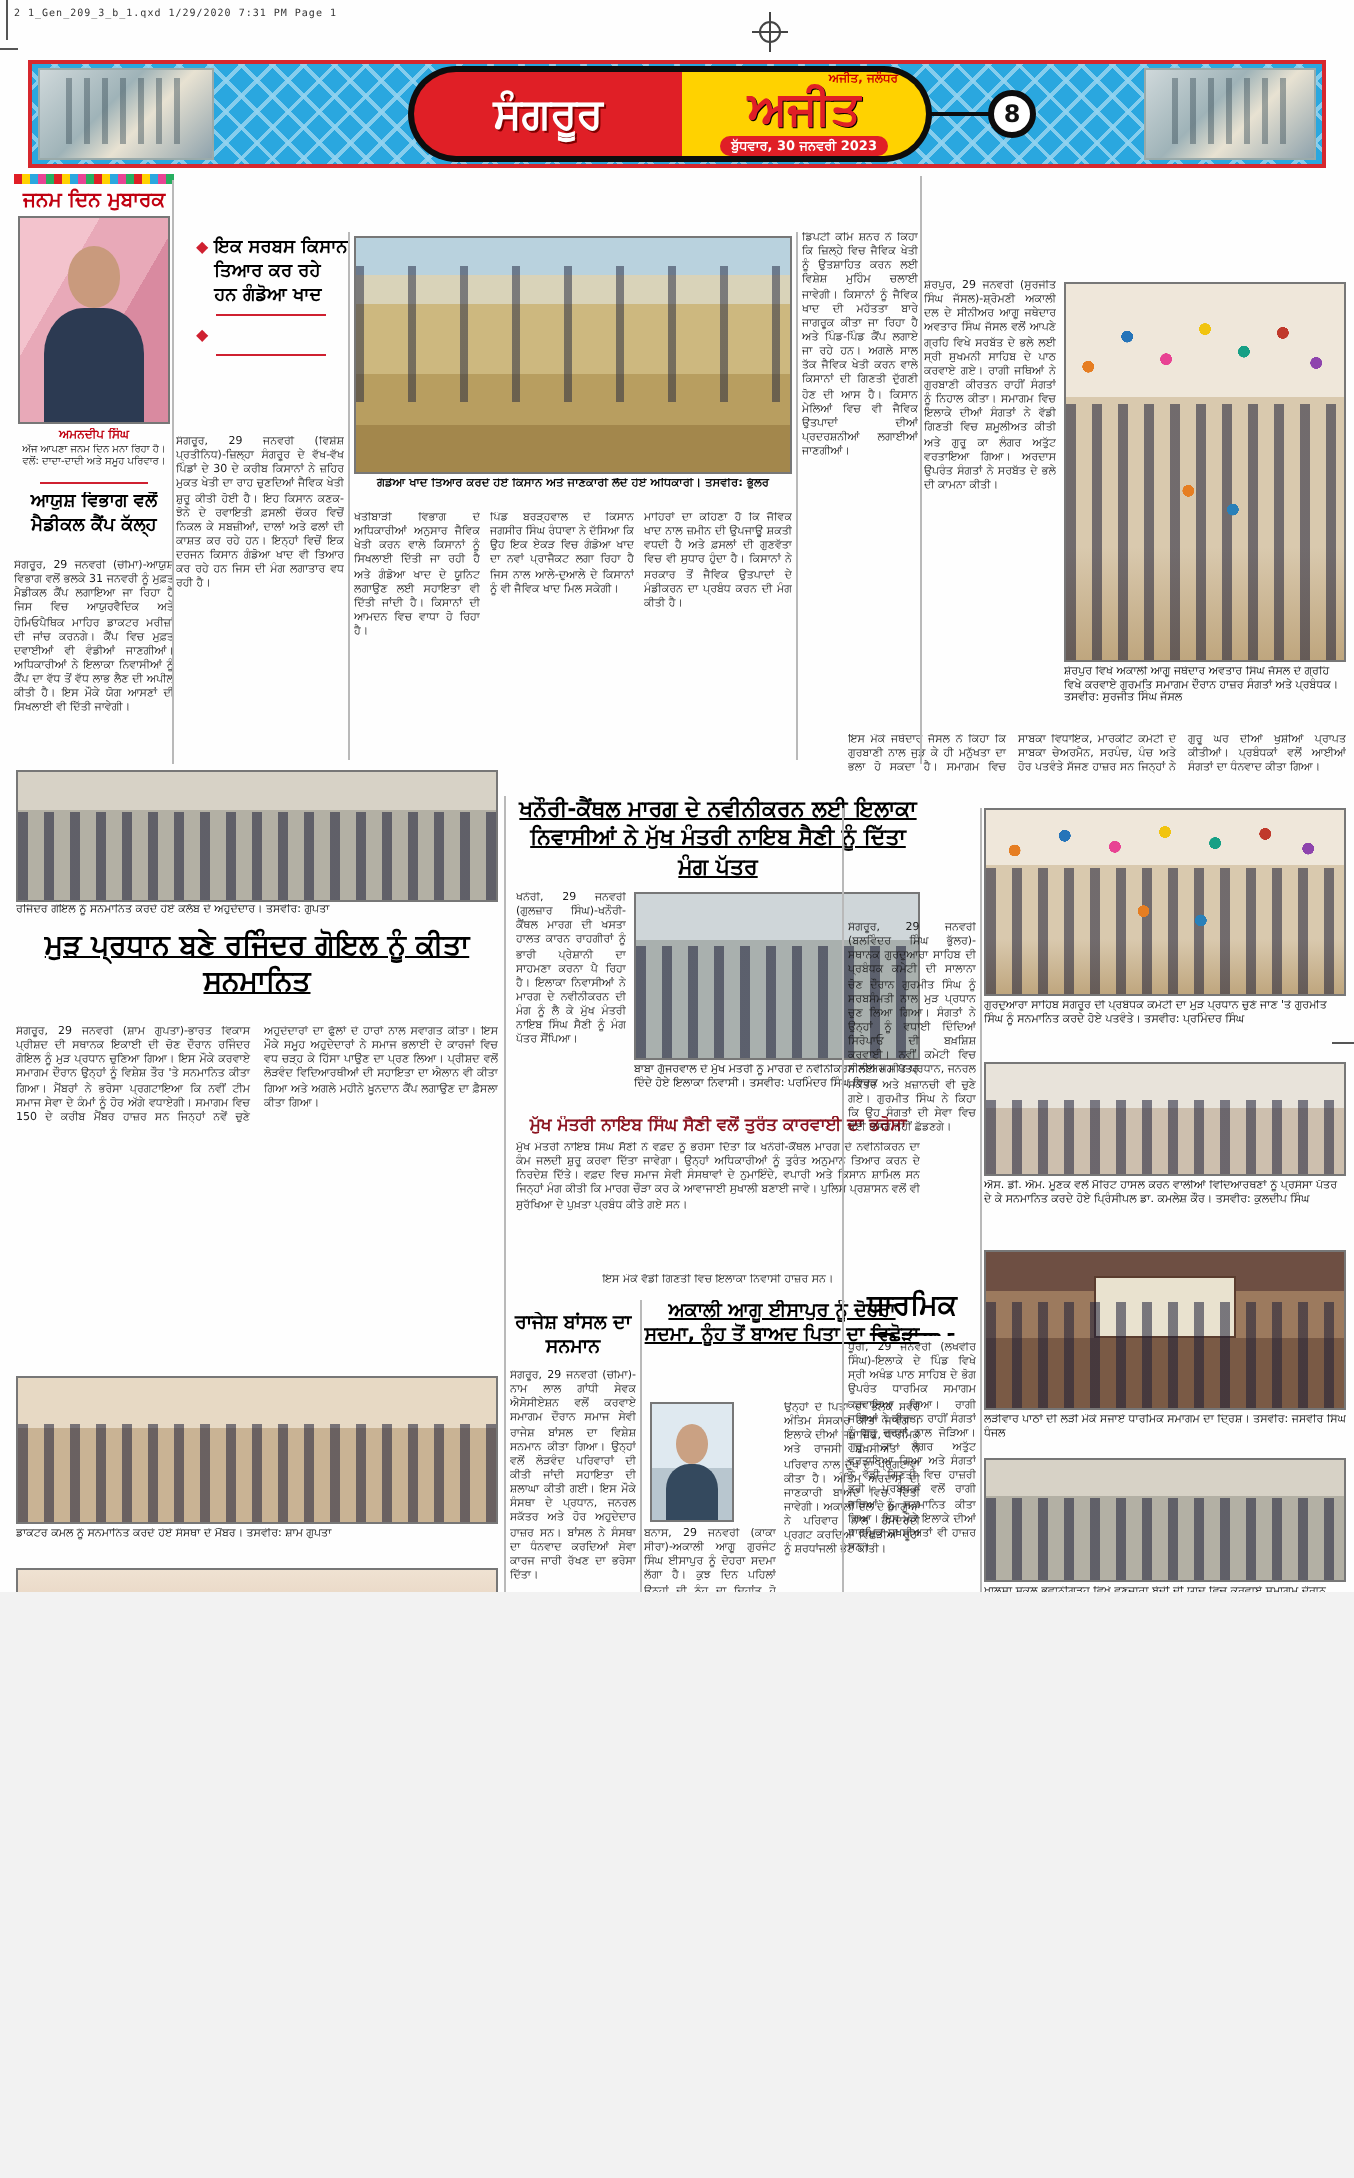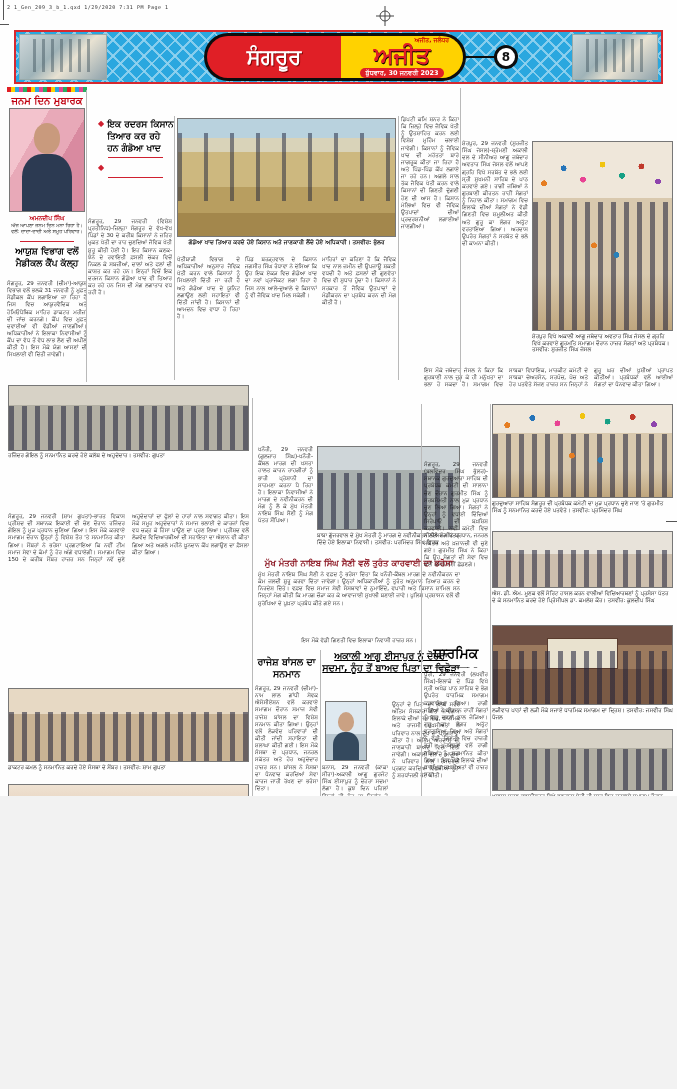--- a/index.html
+++ b/index.html
@@ -140,21 +140,21 @@
   <div class="abs" style="left:7px;top:222px;width:80px;font-size:5px;text-align:center;line-height:1.25;color:#222;height:16px;overflow:hidden;">ਅੱਜ ਆਪਣਾ ਜਨਮ ਦਿਨ ਮਨਾ ਰਿਹਾ ਹੈ। ਵਲੋਂ: ਦਾਦਾ-ਦਾਦੀ ਅਤੇ ਸਮੂਹ ਪਰਿਵਾਰ।</div>
   <div class="abs" style="left:20px;top:241px;width:54px;border-top:1.5px solid #cf2030;"></div>
 
   <div class="abs hl" style="left:7px;top:246px;width:80px;font-size:9px;height:30px;">ਆਯੁਸ਼ ਵਿਭਾਗ ਵਲੋਂ ਮੈਡੀਕਲ ਕੈਂਪ ਕੱਲ੍ਹ</div>
   <div class="abs bt" style="left:7px;top:280px;width:80px;height:103px;">ਸੰਗਰੂਰ, 29 ਜਨਵਰੀ (ਚੀਮਾ)-ਆਯੁਸ਼ ਵਿਭਾਗ ਵਲੋਂ ਭਲਕੇ 31 ਜਨਵਰੀ ਨੂੰ ਮੁਫ਼ਤ ਮੈਡੀਕਲ ਕੈਂਪ ਲਗਾਇਆ ਜਾ ਰਿਹਾ ਹੈ ਜਿਸ ਵਿਚ ਆਯੁਰਵੈਦਿਕ ਅਤੇ ਹੋਮਿਓਪੈਥਿਕ ਮਾਹਿਰ ਡਾਕਟਰ ਮਰੀਜ਼ਾਂ ਦੀ ਜਾਂਚ ਕਰਨਗੇ। ਕੈਂਪ ਵਿਚ ਮੁਫ਼ਤ ਦਵਾਈਆਂ ਵੀ ਵੰਡੀਆਂ ਜਾਣਗੀਆਂ। ਅਧਿਕਾਰੀਆਂ ਨੇ ਇਲਾਕਾ ਨਿਵਾਸੀਆਂ ਨੂੰ ਕੈਂਪ ਦਾ ਵੱਧ ਤੋਂ ਵੱਧ ਲਾਭ ਲੈਣ ਦੀ ਅਪੀਲ ਕੀਤੀ ਹੈ। ਇਸ ਮੌਕੇ ਯੋਗ ਆਸਣਾਂ ਦੀ ਸਿਖਲਾਈ ਵੀ ਦਿੱਤੀ ਜਾਵੇਗੀ।</div>
 
 
   <div class="abs" style="left:98px;top:118px;width:76px;">
     <div class="bullet-item">
       <span class="bullet-sq">◆</span>
-      <span>ਇਕ ਰਦਰਸ ਕਿਸਾਨ ਤਿਆਰ ਕਰ ਰਹੇ ਹਨ ਗੰਡੋਆ ਖਾਦ</span>
+      <span>ਇਕ ਸਰਬਸ ਕਿਸਾਨ ਤਿਆਰ ਕਰ ਰਹੇ ਹਨ ਗੰਡੋਆ ਖਾਦ</span>
     </div>
     <div class="red-rule"></div>
     <div class="bullet-item">
       <span class="bullet-sq">◆</span>
     </div>
     <div class="red-rule"></div>
   </div>
 
   <div class="ph ph-field" style="left:177px;top:118px;width:219px;height:119px;"></div>
   <div class="abs cap" style="left:177px;top:239px;width:219px;height:12px;text-align:center;">ਗੰਡੋਆ ਖਾਦ ਤਿਆਰ ਕਰਦੇ ਹੋਏ ਕਿਸਾਨ ਅਤੇ ਜਾਣਕਾਰੀ ਲੈਂਦੇ ਹੋਏ ਅਧਿਕਾਰੀ।  ਤਸਵੀਰ: ਭੁੱਲਰ</div>
@@ -165,22 +165,24 @@
   <div class="abs bt" style="left:322px;top:256px;width:74px;height:124px;">ਮਾਹਿਰਾਂ ਦਾ ਕਹਿਣਾ ਹੈ ਕਿ ਜੈਵਿਕ ਖਾਦ ਨਾਲ ਜ਼ਮੀਨ ਦੀ ਉਪਜਾਊ ਸ਼ਕਤੀ ਵਧਦੀ ਹੈ ਅਤੇ ਫ਼ਸਲਾਂ ਦੀ ਗੁਣਵੱਤਾ ਵਿਚ ਵੀ ਸੁਧਾਰ ਹੁੰਦਾ ਹੈ। ਕਿਸਾਨਾਂ ਨੇ ਸਰਕਾਰ ਤੋਂ ਜੈਵਿਕ ਉਤਪਾਦਾਂ ਦੇ ਮੰਡੀਕਰਨ ਦਾ ਪ੍ਰਬੰਧ ਕਰਨ ਦੀ ਮੰਗ ਕੀਤੀ ਹੈ।</div>
   <div class="abs bt" style="left:401px;top:116px;width:58px;height:264px;">ਡਿਪਟੀ ਕਮਿ ਸ਼ਨਰ ਨੇ ਕਿਹਾ ਕਿ ਜ਼ਿਲ੍ਹੇ ਵਿਚ ਜੈਵਿਕ ਖੇਤੀ ਨੂੰ ਉਤਸ਼ਾਹਿਤ ਕਰਨ ਲਈ ਵਿਸ਼ੇਸ਼ ਮੁਹਿੰਮ ਚਲਾਈ ਜਾਵੇਗੀ। ਕਿਸਾਨਾਂ ਨੂੰ ਜੈਵਿਕ ਖਾਦ ਦੀ ਮਹੱਤਤਾ ਬਾਰੇ ਜਾਗਰੂਕ ਕੀਤਾ ਜਾ ਰਿਹਾ ਹੈ ਅਤੇ ਪਿੰਡ-ਪਿੰਡ ਕੈਂਪ ਲਗਾਏ ਜਾ ਰਹੇ ਹਨ। ਅਗਲੇ ਸਾਲ ਤੱਕ ਜੈਵਿਕ ਖੇਤੀ ਕਰਨ ਵਾਲੇ ਕਿਸਾਨਾਂ ਦੀ ਗਿਣਤੀ ਦੁੱਗਣੀ ਹੋਣ ਦੀ ਆਸ ਹੈ। ਕਿਸਾਨ ਮੇਲਿਆਂ ਵਿਚ ਵੀ ਜੈਵਿਕ ਉਤਪਾਦਾਂ ਦੀਆਂ ਪ੍ਰਦਰਸ਼ਨੀਆਂ ਲਗਾਈਆਂ ਜਾਣਗੀਆਂ।</div>
 
   <div class="abs bt" style="left:462px;top:140px;width:66px;height:226px;">ਸ਼ੇਰਪੁਰ, 29 ਜਨਵਰੀ (ਸੁਰਜੀਤ ਸਿੰਘ ਜੱਸਲ)-ਸ਼੍ਰੋਮਣੀ ਅਕਾਲੀ ਦਲ ਦੇ ਸੀਨੀਅਰ ਆਗੂ ਜਥੇਦਾਰ ਅਵਤਾਰ ਸਿੰਘ ਜੱਸਲ ਵਲੋਂ ਆਪਣੇ ਗ੍ਰਹਿ ਵਿਖੇ ਸਰਬੱਤ ਦੇ ਭਲੇ ਲਈ ਸ੍ਰੀ ਸੁਖਮਨੀ ਸਾਹਿਬ ਦੇ ਪਾਠ ਕਰਵਾਏ ਗਏ। ਰਾਗੀ ਜਥਿਆਂ ਨੇ ਗੁਰਬਾਣੀ ਕੀਰਤਨ ਰਾਹੀਂ ਸੰਗਤਾਂ ਨੂੰ ਨਿਹਾਲ ਕੀਤਾ। ਸਮਾਗਮ ਵਿਚ ਇਲਾਕੇ ਦੀਆਂ ਸੰਗਤਾਂ ਨੇ ਵੱਡੀ ਗਿਣਤੀ ਵਿਚ ਸ਼ਮੂਲੀਅਤ ਕੀਤੀ ਅਤੇ ਗੁਰੂ ਕਾ ਲੰਗਰ ਅਤੁੱਟ ਵਰਤਾਇਆ ਗਿਆ। ਅਰਦਾਸ ਉਪਰੰਤ ਸੰਗਤਾਂ ਨੇ ਸਰਬੱਤ ਦੇ ਭਲੇ ਦੀ ਕਾਮਨਾ ਕੀਤੀ।</div>
   <div class="ph ph-crowd turbans people" style="left:532px;top:141px;width:141px;height:190px;"></div>
   <div class="abs cap" style="left:532px;top:333px;width:141px;height:31px;font-weight:normal;font-size:5.5px;">ਸ਼ੇਰਪੁਰ ਵਿਖੇ ਅਕਾਲੀ ਆਗੂ ਜਥੇਦਾਰ ਅਵਤਾਰ ਸਿੰਘ ਜੱਸਲ ਦੇ ਗ੍ਰਹਿ ਵਿਖੇ ਕਰਵਾਏ ਗੁਰਮਤਿ ਸਮਾਗਮ ਦੌਰਾਨ ਹਾਜ਼ਰ ਸੰਗਤਾਂ ਅਤੇ ਪ੍ਰਬੰਧਕ।  ਤਸਵੀਰ: ਸੁਰਜੀਤ ਸਿੰਘ ਜੱਸਲ</div>
   <div class="abs bt" style="left:424px;top:367px;width:249px;height:33px;column-count:3;column-gap:6px;">ਇਸ ਮੌਕੇ ਜਥੇਦਾਰ ਜੱਸਲ ਨੇ ਕਿਹਾ ਕਿ ਗੁਰਬਾਣੀ ਨਾਲ ਜੁੜ ਕੇ ਹੀ ਮਨੁੱਖਤਾ ਦਾ ਭਲਾ ਹੋ ਸਕਦਾ ਹੈ। ਸਮਾਗਮ ਵਿਚ ਸਾਬਕਾ ਵਿਧਾਇਕ, ਮਾਰਕੀਟ ਕਮੇਟੀ ਦੇ ਸਾਬਕਾ ਚੇਅਰਮੈਨ, ਸਰਪੰਚ, ਪੰਚ ਅਤੇ ਹੋਰ ਪਤਵੰਤੇ ਸੱਜਣ ਹਾਜ਼ਰ ਸਨ ਜਿਨ੍ਹਾਂ ਨੇ ਗੁਰੂ ਘਰ ਦੀਆਂ ਖੁਸ਼ੀਆਂ ਪ੍ਰਾਪਤ ਕੀਤੀਆਂ। ਪ੍ਰਬੰਧਕਾਂ ਵਲੋਂ ਆਈਆਂ ਸੰਗਤਾਂ ਦਾ ਧੰਨਵਾਦ ਕੀਤਾ ਗਿਆ।</div>
 
   <div class="ph ph-group people" style="left:8px;top:385px;width:241px;height:66px;"></div>
   <div class="abs cap" style="left:8px;top:452px;width:241px;height:10px;font-weight:normal;font-size:5.5px;">ਰਜਿੰਦਰ ਗੋਇਲ ਨੂੰ ਸਨਮਾਨਿਤ ਕਰਦੇ ਹੋਏ ਕਲੱਬ ਦੇ ਅਹੁਦੇਦਾਰ।  ਤਸਵੀਰ: ਗੁਪਤਾ</div>
+  <div class="abs hl hl-u" style="left:8px;top:464px;width:241px;font-size:14px;height:44px;">ਮੁੜ ਪ੍ਰਧਾਨ ਬਣੇ ਰਜਿੰਦਰ ਗੋਇਲ ਨੂੰ ਕੀਤਾ ਸਨਮਾਨਿਤ</div>
   <div class="abs bt" style="left:8px;top:513px;width:241px;height:170px;column-count:2;column-gap:7px;">ਸੰਗਰੂਰ, 29 ਜਨਵਰੀ (ਸ਼ਾਮ ਗੁਪਤਾ)-ਭਾਰਤ ਵਿਕਾਸ ਪ੍ਰੀਸ਼ਦ ਦੀ ਸਥਾਨਕ ਇਕਾਈ ਦੀ ਚੋਣ ਦੌਰਾਨ ਰਜਿੰਦਰ ਗੋਇਲ ਨੂੰ ਮੁੜ ਪ੍ਰਧਾਨ ਚੁਣਿਆ ਗਿਆ। ਇਸ ਮੌਕੇ ਕਰਵਾਏ ਸਮਾਗਮ ਦੌਰਾਨ ਉਨ੍ਹਾਂ ਨੂੰ ਵਿਸ਼ੇਸ਼ ਤੌਰ 'ਤੇ ਸਨਮਾਨਿਤ ਕੀਤਾ ਗਿਆ। ਮੈਂਬਰਾਂ ਨੇ ਭਰੋਸਾ ਪ੍ਰਗਟਾਇਆ ਕਿ ਨਵੀਂ ਟੀਮ ਸਮਾਜ ਸੇਵਾ ਦੇ ਕੰਮਾਂ ਨੂੰ ਹੋਰ ਅੱਗੇ ਵਧਾਏਗੀ। ਸਮਾਗਮ ਵਿਚ 150 ਦੇ ਕਰੀਬ ਮੈਂਬਰ ਹਾਜ਼ਰ ਸਨ ਜਿਨ੍ਹਾਂ ਨਵੇਂ ਚੁਣੇ ਅਹੁਦੇਦਾਰਾਂ ਦਾ ਫੁੱਲਾਂ ਦੇ ਹਾਰਾਂ ਨਾਲ ਸਵਾਗਤ ਕੀਤਾ। ਇਸ ਮੌਕੇ ਸਮੂਹ ਅਹੁਦੇਦਾਰਾਂ ਨੇ ਸਮਾਜ ਭਲਾਈ ਦੇ ਕਾਰਜਾਂ ਵਿਚ ਵਧ ਚੜ੍ਹ ਕੇ ਹਿੱਸਾ ਪਾਉਣ ਦਾ ਪ੍ਰਣ ਲਿਆ। ਪ੍ਰੀਸ਼ਦ ਵਲੋਂ ਲੋੜਵੰਦ ਵਿਦਿਆਰਥੀਆਂ ਦੀ ਸਹਾਇਤਾ ਦਾ ਐਲਾਨ ਵੀ ਕੀਤਾ ਗਿਆ ਅਤੇ ਅਗਲੇ ਮਹੀਨੇ ਖ਼ੂਨਦਾਨ ਕੈਂਪ ਲਗਾਉਣ ਦਾ ਫ਼ੈਸਲਾ ਕੀਤਾ ਗਿਆ।</div>
 
+  <div class="abs hl hl-u" style="left:258px;top:398px;width:202px;font-size:11px;height:42px;">ਖਨੌਰੀ-ਕੈਂਥਲ ਮਾਰਗ ਦੇ ਨਵੀਨੀਕਰਨ ਲਈ ਇਲਾਕਾ ਨਿਵਾਸੀਆਂ ਨੇ ਮੁੱਖ ਮੰਤਰੀ ਨਾਇਬ ਸੈਣੀ ਨੂੰ ਦਿੱਤਾ ਮੰਗ ਪੱਤਰ</div>
   <div class="abs bt" style="left:258px;top:446px;width:55px;height:108px;">ਖਨੌਰੀ, 29 ਜਨਵਰੀ (ਗੁਲਜ਼ਾਰ ਸਿੰਘ)-ਖਨੌਰੀ-ਕੈਂਥਲ ਮਾਰਗ ਦੀ ਖਸਤਾ ਹਾਲਤ ਕਾਰਨ ਰਾਹਗੀਰਾਂ ਨੂੰ ਭਾਰੀ ਪ੍ਰੇਸ਼ਾਨੀ ਦਾ ਸਾਹਮਣਾ ਕਰਨਾ ਪੈ ਰਿਹਾ ਹੈ। ਇਲਾਕਾ ਨਿਵਾਸੀਆਂ ਨੇ ਮਾਰਗ ਦੇ ਨਵੀਨੀਕਰਨ ਦੀ ਮੰਗ ਨੂੰ ਲੈ ਕੇ ਮੁੱਖ ਮੰਤਰੀ ਨਾਇਬ ਸਿੰਘ ਸੈਣੀ ਨੂੰ ਮੰਗ ਪੱਤਰ ਸੌਂਪਿਆ।</div>
   <div class="ph ph-group2 people" style="left:317px;top:446px;width:143px;height:84px;"></div>
   <div class="abs cap" style="left:317px;top:532px;width:143px;height:24px;font-weight:normal;font-size:5.5px;">ਬਾਬਾ ਗੁੱਜਰਵਾਲ ਦੇ ਮੁੱਖ ਮੰਤਰੀ ਨੂੰ ਮਾਰਗ ਦੇ ਨਵੀਨੀਕਰਨ ਲਈ ਮੰਗ ਪੱਤਰ ਦਿੰਦੇ ਹੋਏ ਇਲਾਕਾ ਨਿਵਾਸੀ।  ਤਸਵੀਰ: ਪਰਮਿੰਦਰ ਸਿੰਘ ਵਿਰਕ</div>
   <div class="abs hl" style="left:258px;top:558px;width:202px;font-size:8.5px;color:#8b1420;height:11px;">ਮੁੱਖ ਮੰਤਰੀ ਨਾਇਬ ਸਿੰਘ ਸੈਣੀ ਵਲੋਂ ਤੁਰੰਤ ਕਾਰਵਾਈ ਦਾ ਭਰੋਸਾ</div>
   <div class="abs bt" style="left:258px;top:571px;width:202px;height:63px;">ਮੁੱਖ ਮੰਤਰੀ ਨਾਇਬ ਸਿੰਘ ਸੈਣੀ ਨੇ ਵਫ਼ਦ ਨੂੰ ਭਰੋਸਾ ਦਿੱਤਾ ਕਿ ਖਨੌਰੀ-ਕੈਂਥਲ ਮਾਰਗ ਦੇ ਨਵੀਨੀਕਰਨ ਦਾ ਕੰਮ ਜਲਦੀ ਸ਼ੁਰੂ ਕਰਵਾ ਦਿੱਤਾ ਜਾਵੇਗਾ। ਉਨ੍ਹਾਂ ਅਧਿਕਾਰੀਆਂ ਨੂੰ ਤੁਰੰਤ ਅਨੁਮਾਨ ਤਿਆਰ ਕਰਨ ਦੇ ਨਿਰਦੇਸ਼ ਦਿੱਤੇ। ਵਫ਼ਦ ਵਿਚ ਸਮਾਜ ਸੇਵੀ ਸੰਸਥਾਵਾਂ ਦੇ ਨੁਮਾਇੰਦੇ, ਵਪਾਰੀ ਅਤੇ ਕਿਸਾਨ ਸ਼ਾਮਿਲ ਸਨ ਜਿਨ੍ਹਾਂ ਮੰਗ ਕੀਤੀ ਕਿ ਮਾਰਗ ਚੌੜਾ ਕਰ ਕੇ ਆਵਾਜਾਈ ਸੁਖਾਲੀ ਬਣਾਈ ਜਾਵੇ। ਪੁਲਿਸ ਪ੍ਰਸ਼ਾਸਨ ਵਲੋਂ ਵੀ ਸੁਰੱਖਿਆ ਦੇ ਪੁਖ਼ਤਾ ਪ੍ਰਬੰਧ ਕੀਤੇ ਗਏ ਸਨ।</div>
   <div class="abs" style="left:258px;top:637px;width:202px;font-size:5.5px;text-align:center;color:#222;height:9px;overflow:hidden;">ਇਸ ਮੌਕੇ ਵੱਡੀ ਗਿਣਤੀ ਵਿਚ ਇਲਾਕਾ ਨਿਵਾਸੀ ਹਾਜ਼ਰ ਸਨ।</div>
 
   <div class="abs bt" style="left:424px;top:461px;width:64px;height:179px;">ਸੰਗਰੂਰ, 29 ਜਨਵਰੀ (ਬਲਵਿੰਦਰ ਸਿੰਘ ਭੁੱਲਰ)-ਸਥਾਨਕ ਗੁਰਦੁਆਰਾ ਸਾਹਿਬ ਦੀ ਪ੍ਰਬੰਧਕ ਕਮੇਟੀ ਦੀ ਸਾਲਾਨਾ ਚੋਣ ਦੌਰਾਨ ਗੁਰਮੀਤ ਸਿੰਘ ਨੂੰ ਸਰਬਸੰਮਤੀ ਨਾਲ ਮੁੜ ਪ੍ਰਧਾਨ ਚੁਣ ਲਿਆ ਗਿਆ। ਸੰਗਤਾਂ ਨੇ ਉਨ੍ਹਾਂ ਨੂੰ ਵਧਾਈ ਦਿੰਦਿਆਂ ਸਿਰੋਪਾਓ ਦੀ ਬਖ਼ਸ਼ਿਸ਼ ਕਰਵਾਈ। ਨਵੀਂ ਕਮੇਟੀ ਵਿਚ ਸੀਨੀਅਰ ਮੀਤ ਪ੍ਰਧਾਨ, ਜਨਰਲ ਸਕੱਤਰ ਅਤੇ ਖ਼ਜ਼ਾਨਚੀ ਵੀ ਚੁਣੇ ਗਏ। ਗੁਰਮੀਤ ਸਿੰਘ ਨੇ ਕਿਹਾ ਕਿ ਉਹ ਸੰਗਤਾਂ ਦੀ ਸੇਵਾ ਵਿਚ ਕੋਈ ਕਸਰ ਨਹੀਂ ਛੱਡਣਗੇ।</div>
   <div class="abs hl" style="left:424px;top:644px;width:64px;font-size:14px;height:24px;">ਧਾਰਮਿਕ ਸਮਾਗਮ ਆਯੋਜਿਤ</div>
   <div class="abs bt" style="left:424px;top:671px;width:64px;height:202px;">ਧੂਰੀ, 29 ਜਨਵਰੀ (ਲਖਵੀਰ ਸਿੰਘ)-ਇਲਾਕੇ ਦੇ ਪਿੰਡ ਵਿਖੇ ਸ੍ਰੀ ਅਖੰਡ ਪਾਠ ਸਾਹਿਬ ਦੇ ਭੋਗ ਉਪਰੰਤ ਧਾਰਮਿਕ ਸਮਾਗਮ ਕਰਵਾਇਆ ਗਿਆ। ਰਾਗੀ ਜਥਿਆਂ ਨੇ ਕੀਰਤਨ ਰਾਹੀਂ ਸੰਗਤਾਂ ਨੂੰ ਗੁਰੂ ਚਰਨਾਂ ਨਾਲ ਜੋੜਿਆ। ਗੁਰੂ ਕਾ ਲੰਗਰ ਅਤੁੱਟ ਵਰਤਾਇਆ ਗਿਆ ਅਤੇ ਸੰਗਤਾਂ ਨੇ ਵੱਡੀ ਗਿਣਤੀ ਵਿਚ ਹਾਜ਼ਰੀ ਭਰੀ। ਪ੍ਰਬੰਧਕਾਂ ਵਲੋਂ ਰਾਗੀ ਜਥਿਆਂ ਨੂੰ ਸਨਮਾਨਿਤ ਕੀਤਾ ਗਿਆ। ਇਸ ਮੌਕੇ ਇਲਾਕੇ ਦੀਆਂ ਧਾਰਮਿਕ ਸ਼ਖ਼ਸੀਅਤਾਂ ਵੀ ਹਾਜ਼ਰ ਸਨ।</div>

